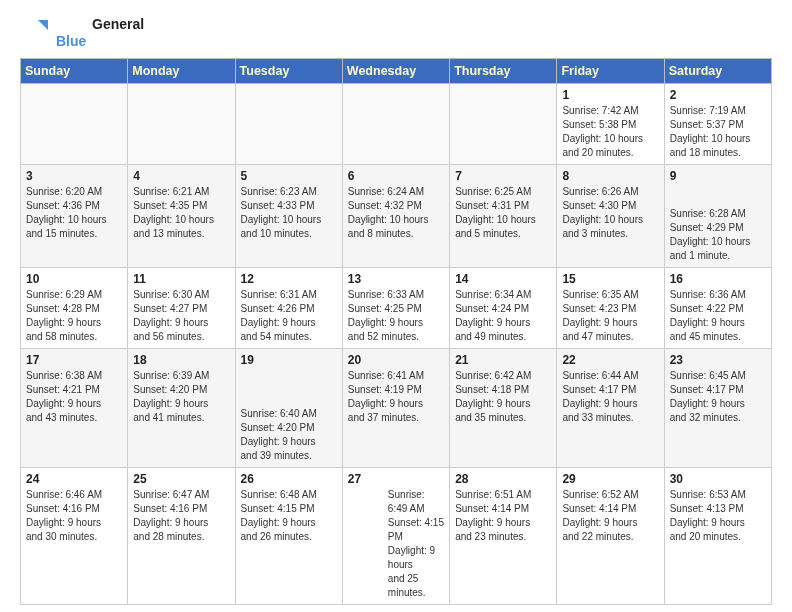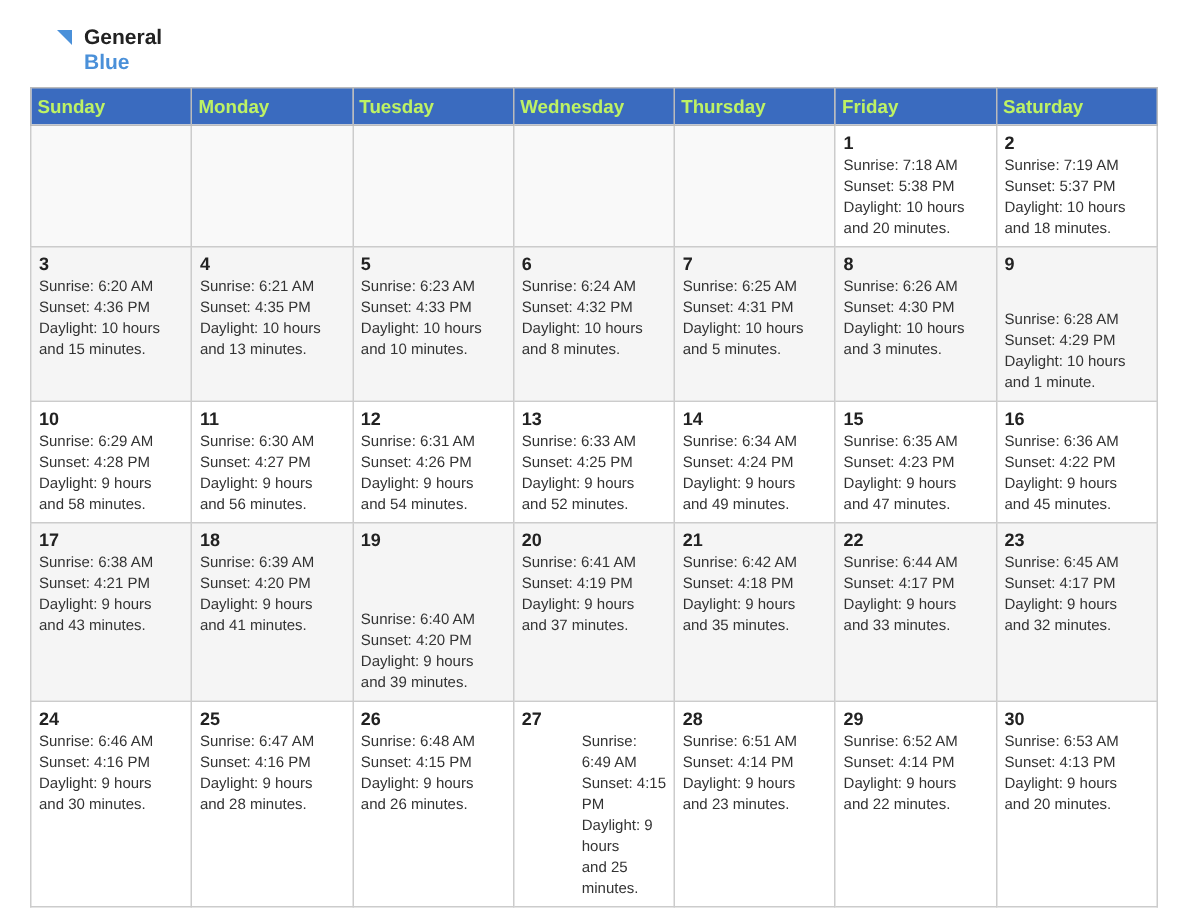--- a/index.html
+++ b/index.html
@@ -39,21 +39,21 @@
       color: #444;
       margin-top: 2px;
     }
     table {
       width: 100%;
       border-collapse: collapse;
       table-layout: fixed;
     }
     thead th {
       background: #3a6bbf;
-      color: #bef264;
+      color: #fef9c3;
       font-size: 12.5px;
       font-weight: bold;
       padding: 5px 4px;
       text-align: left;
       border: 1px solid #bbb;
     }
     tbody td {
       vertical-align: top;
       padding: 4px 5px;
       border: 1px solid #ccc;
@@ -84,21 +84,21 @@
 <body>
 
 <div class="page">
   <div class="header-row">
     <div class="logo">
   <svg width="30" height="30" viewBox="0 0 30 30">
     <rect x="0" y="0" width="30" height="30" fill="white"></rect>
     <polygon points="18,2 28,2 28,12" fill="#4a90d9"></polygon>
   </svg>
   <div style="display:flex;flex-direction:column;line-height:1.2;margin-left:2px;">
-    <span style="font-size:14px;font-weight:bold;color:#222;">General</span>
+    <span style="font-size:14px;font-weight:bold;color:#222;margin-left:36px;">General</span>
     <span style="font-size:14px;font-weight:bold;color:#4a90d9;">Blue</span>
   </div>
 </div>
     <div class="title-block">
       <div class="month-title"></div>
       <div class="location-title"></div>
     </div>
   </div>
 
   <table>
@@ -115,21 +115,21 @@
     </thead>
     <tbody id="calendar-body">
     <tr>
           <td class="empty"></td>
           <td class="empty"></td>
           <td class="empty"></td>
           <td class="empty"></td>
           <td class="empty"></td>
           <td>
             <span class="day-num">1</span>
-            <div class="day-info" style="white-space: pre-line;">Sunrise: 7:18 AM
+            <div class="day-info" style="white-space: pre-line;">Sunrise: 7:42 AM
 Sunset: 5:38 PM
 Daylight: 10 hours
 and 20 minutes.</div>
           </td>
           <td>
             <span class="day-num">2</span>
             <div class="day-info" style="white-space: pre-line;">Sunrise: 7:19 AM
 Sunset: 5:37 PM
 Daylight: 10 hours
 and 18 minutes.</div>

